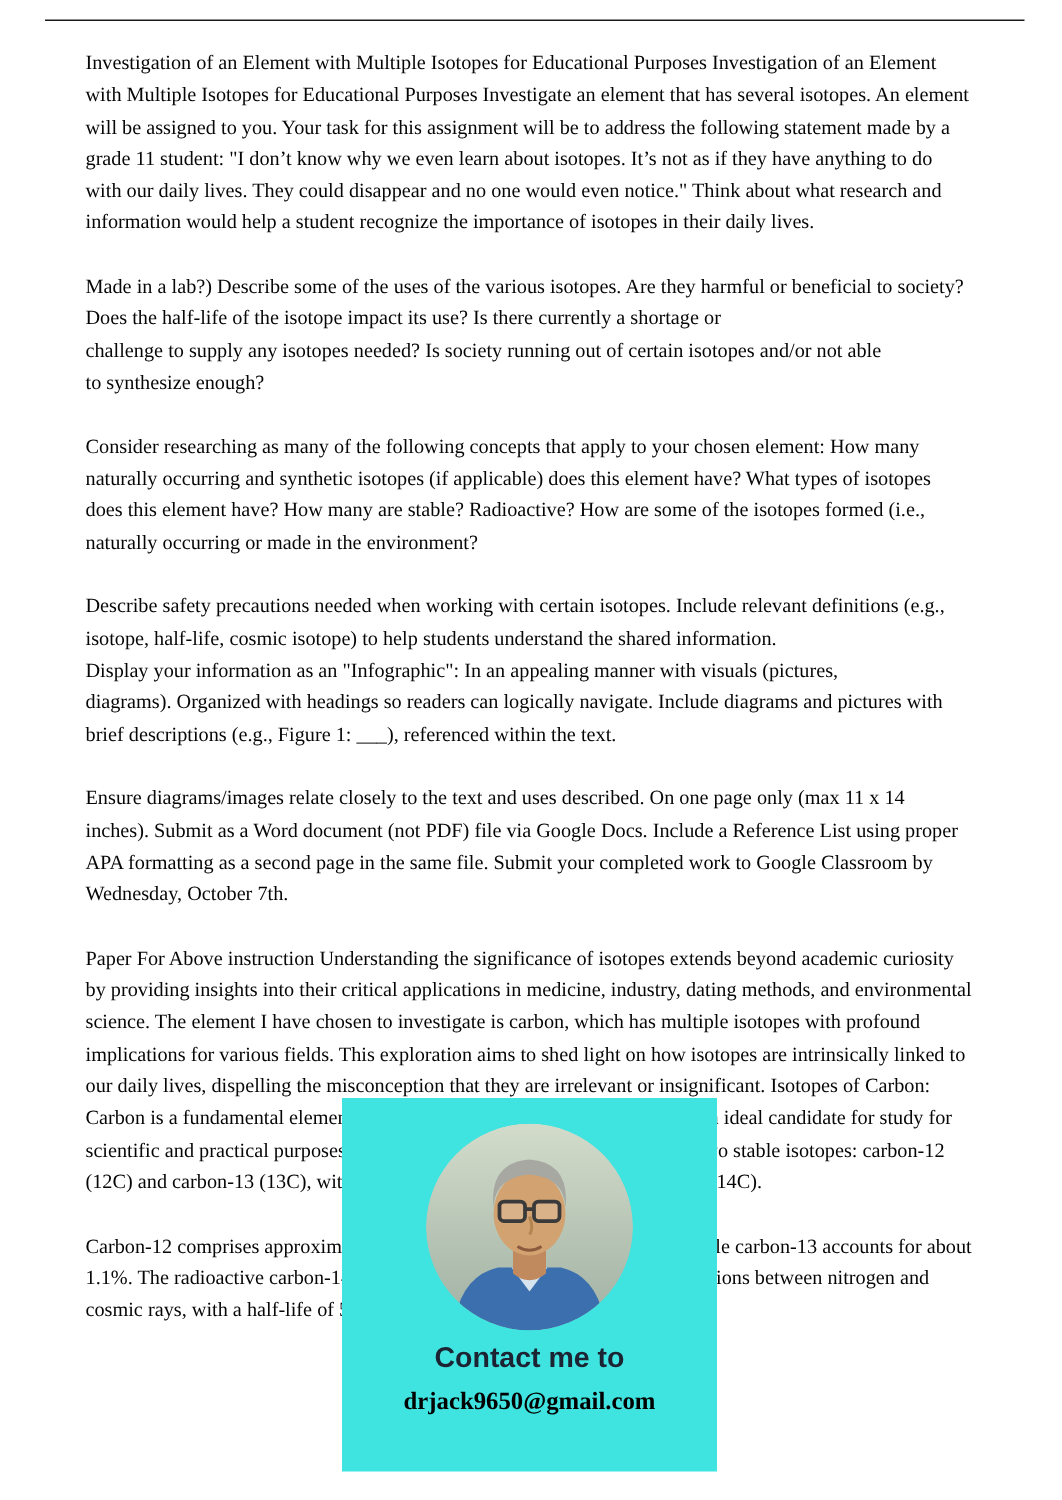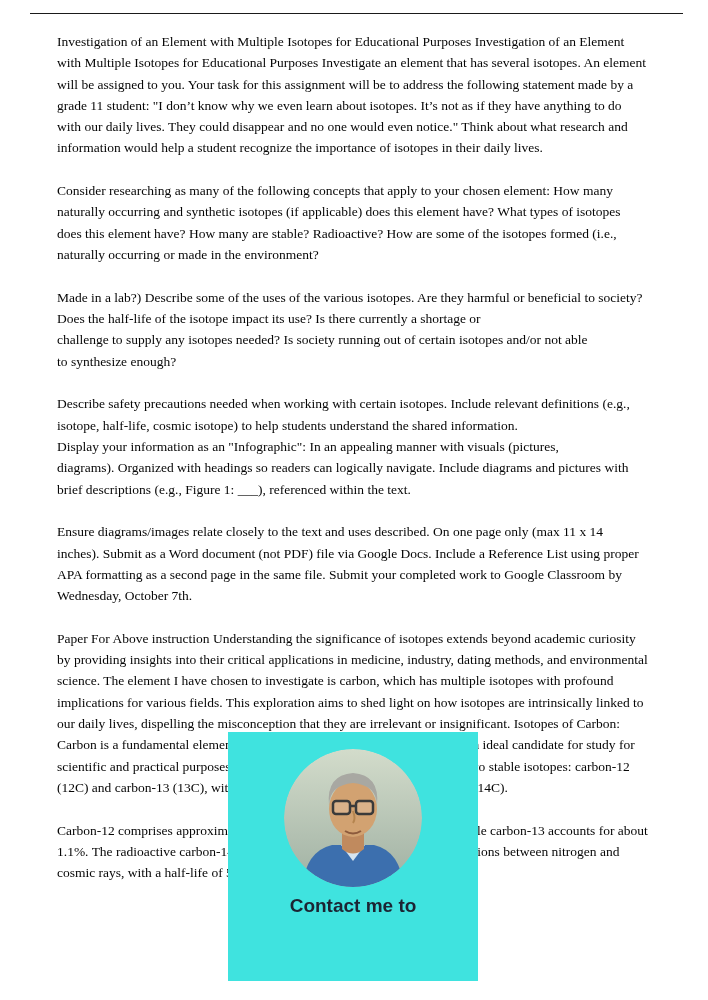--- a/index.html
+++ b/index.html
@@ -54,24 +54,24 @@
     margin-top:5px;
   }
 </style>
 </head>
 <body>
 
 <div class="top-rule"></div>
 
 <div class="doc">
   <p>Investigation of an Element with Multiple Isotopes for Educational Purposes Investigation of an Element with Multiple Isotopes for Educational Purposes Investigate an element that has several isotopes. An element will be assigned to you. Your task for this assignment will be to address the following statement made by a grade 11 student: "I don’t know why we even learn about isotopes. It’s not as if they have anything to do with our daily lives. They could disappear and no one would even notice." Think about what research and information would help a student recognize the importance of isotopes in their daily lives.</p>
-  <p>Consider researching as many of the following concepts that apply to your chosen element: How many naturally occurring and synthetic isotopes (if applicable) does this element have? What types of isotopes does this element have? How many are stable? Radioactive? How are some of the isotopes formed (i.e., naturally occurring or made in the environment?</p>
   <p>Made in a lab?) Describe some of the uses of the various isotopes. Are they harmful or beneficial to society? Does the half-life of the isotope impact its use? Is there currently a shortage or
 challenge to supply any isotopes needed? Is society running out of certain isotopes and/or not able
 to synthesize enough?</p>
+  <p>Consider researching as many of the following concepts that apply to your chosen element: How many naturally occurring and synthetic isotopes (if applicable) does this element have? What types of isotopes does this element have? How many are stable? Radioactive? How are some of the isotopes formed (i.e., naturally occurring or made in the environment?</p>
   <p>Describe safety precautions needed when working with certain isotopes. Include relevant definitions (e.g., isotope, half-life, cosmic isotope) to help students understand the shared information.
 Display your information as an "Infographic": In an appealing manner with visuals (pictures,
 diagrams). Organized with headings so readers can logically navigate. Include diagrams and pictures with brief descriptions (e.g., Figure 1: ___), referenced within the text.</p>
   <p>Ensure diagrams/images relate closely to the text and uses described. On one page only (max 11 x 14 inches). Submit as a Word document (not PDF) file via Google Docs. Include a Reference List using proper APA formatting as a second page in the same file. Submit your completed work to Google Classroom by Wednesday, October 7th.</p>
   <p>Paper For Above instruction Understanding the significance of isotopes extends beyond academic curiosity by providing insights into their critical applications in medicine, industry, dating methods, and environmental science. The element I have chosen to investigate is carbon, which has multiple isotopes with profound implications for various fields. This exploration aims to shed light on how isotopes are intrinsically linked to our daily lives, dispelling the misconception that they are irrelevant or insignificant. Isotopes of Carbon: Carbon is a fundamental element present in all known life forms, making it an ideal candidate for study for scientific and practical purposes. Naturally, carbon exists predominantly as two stable isotopes: carbon-12 (12C) and carbon-13 (13C), with trace amounts of the radioactive carbon-14 (14C).</p>
   <p>Carbon-12 comprises approximately 98.9% of all carbon found in nature, while carbon-13 accounts for about 1.1%. The radioactive carbon-14 is formed in the atmosphere through interactions between nitrogen and cosmic rays, with a half-life of 5,730 years, making it</p>
 </div>
 
 <div class="popup" style="background: rgb(63, 227, 223);">
   <div class="photo-wrap">
@@ -96,13 +96,14 @@
           <rect x="49" y="52" width="17" height="13" rx="3"></rect>
           <rect x="72" y="52" width="17" height="13" rx="3"></rect>
           <line x1="66" y1="57" x2="72" y2="57"></line>
         </g>
         <path d="M69,62 q3,8 0,12" stroke="#b5854f" stroke-width="2" fill="none"></path>
         <path d="M61,82 q8,5 16,0" stroke="#8c5a3c" stroke-width="2" fill="none"></path>
       </g>
     </svg>
   </div>
   <div class="popup-heading">Contact me to</div>
+  <div class="popup-email">drjack9650@gmail.com</div>
 </div>
 
 </body></html>

